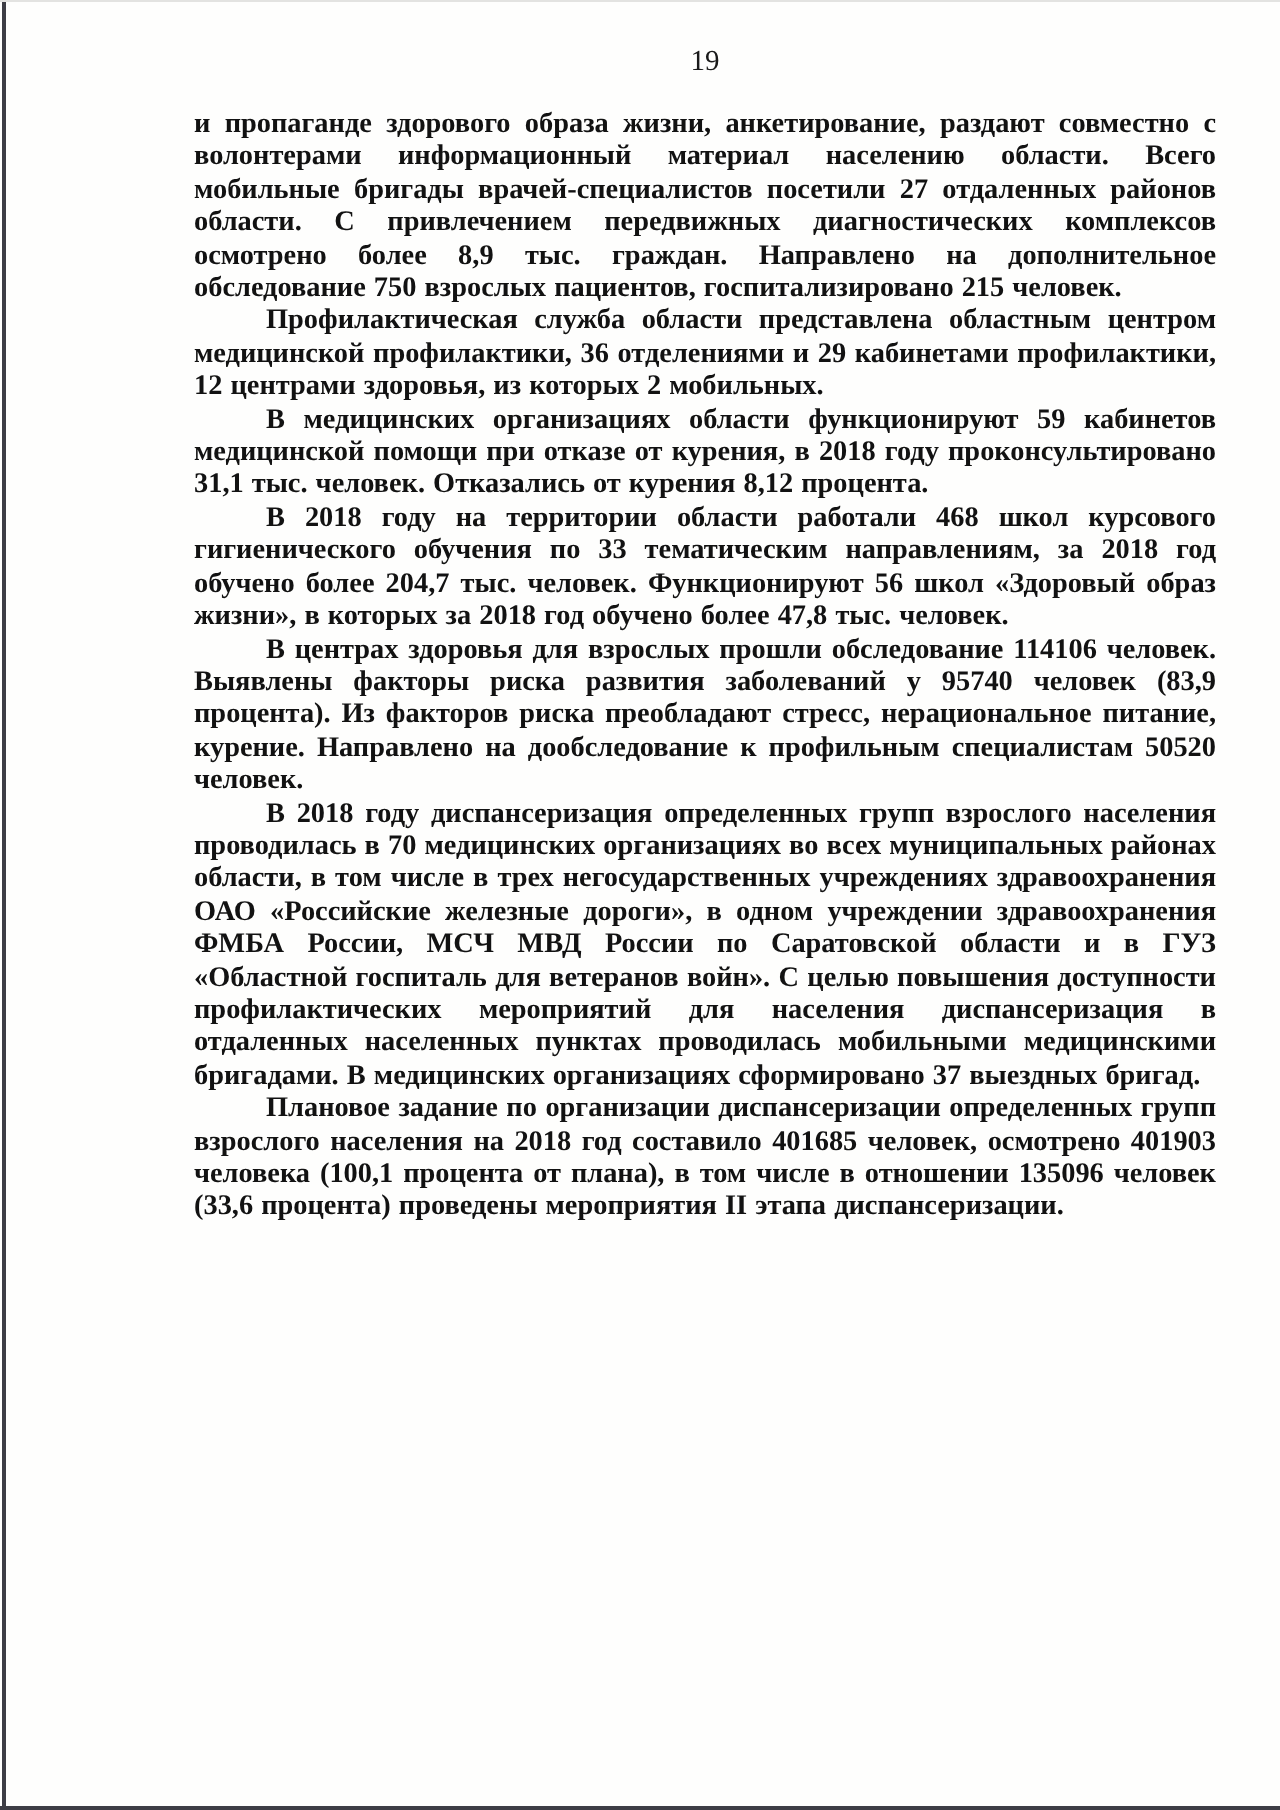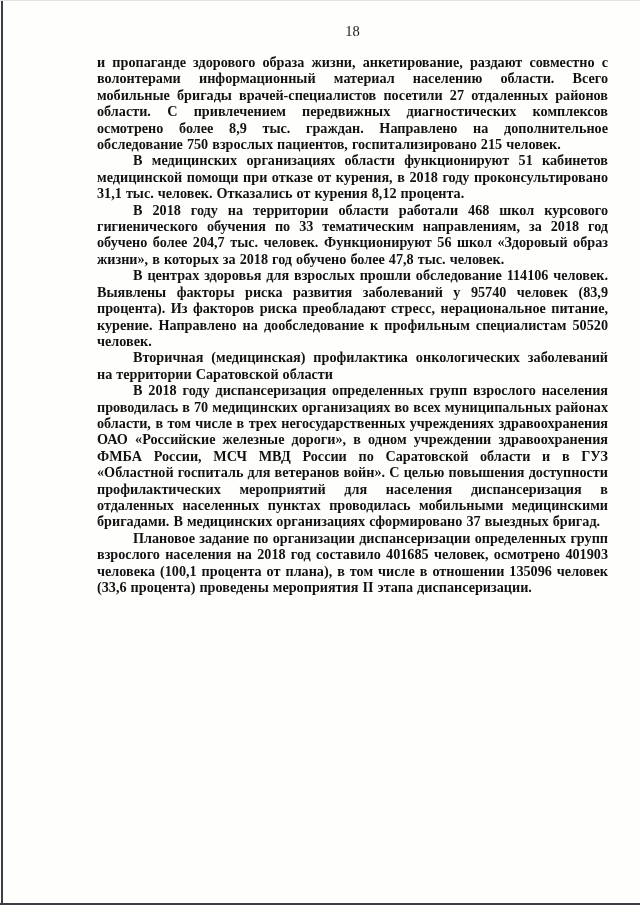--- a/index.html
+++ b/index.html
@@ -75,36 +75,36 @@
   }
 </style>
 </head>
 <body>
 
 <div class="page">
 
   <div class="scan-edge-left"></div>
   <div class="scan-edge-bottom"></div>
 
-  <div class="page-number">18</div>
+  <div class="page-number">19</div>
 
   <div class="text-block">
 
     <p class="no-indent">и пропаганде здорового образа жизни, анкетирование, раздают совместно с волонтерами информационный материал населению области. Всего мобильные бригады врачей-специалистов посетили 27 отдаленных районов области. С привлечением передвижных диагностических комплексов осмотрено более 8,9 тыс. граждан. Направлено на дополнительное обследование 750 взрослых пациентов, госпитализировано 215 человек.</p>
 
+    <p>Профилактическая служба области представлена областным центром медицинской профилактики, 36 отделениями и 29 кабинетами профилактики, 12 центрами здоровья, из которых 2 мобильных.</p>
 
 
-    <p>В медицинских организациях области функционируют 51 кабинетов медицинской помощи при отказе от курения, в 2018 году проконсультировано 31,1 тыс. человек. Отказались от курения 8,12 процента.</p>
+    <p>В медицинских организациях области функционируют 59 кабинетов медицинской помощи при отказе от курения, в 2018 году проконсультировано 31,1 тыс. человек. Отказались от курения 8,12 процента.</p>
 
     <p>В 2018 году на территории области работали 468 школ курсового гигиенического обучения по 33 тематическим направлениям, за 2018 год обучено более 204,7 тыс. человек. Функционируют 56 школ «Здоровый образ жизни», в которых за 2018 год обучено более 47,8 тыс. человек.</p>
 
 
     <p>В центрах здоровья для взрослых прошли обследование 114106 человек. Выявлены факторы риска развития заболеваний у 95740 человек (83,9 процента). Из факторов риска преобладают стресс, нерациональное питание, курение. Направлено на дообследование к профильным специалистам 50520 человек.</p>
 
-    <p class="section-heading">Вторичная (медицинская) профилактика онкологических заболеваний на территории Саратовской области</p>
 
     <p>В 2018 году диспансеризация определенных групп взрослого населения проводилась в 70 медицинских организациях во всех муниципальных районах области, в том числе в трех негосударственных учреждениях здравоохранения ОАО «Российские железные дороги», в одном учреждении здравоохранения ФМБА России, МСЧ МВД России по Саратовской области и в ГУЗ «Областной госпиталь для ветеранов войн». С целью повышения доступности профилактических мероприятий для населения диспансеризация в отдаленных населенных пунктах проводилась мобильными медицинскими бригадами. В медицинских организациях сформировано 37 выездных бригад.</p>
 
 
     <p>Плановое задание по организации диспансеризации определенных групп взрослого населения на 2018 год составило 401685 человек, осмотрено 401903 человека (100,1 процента от плана), в том числе в отношении 135096 человек (33,6 процента) проведены мероприятия II этапа диспансеризации.</p>
 
   </div>
 
 </div>
 

